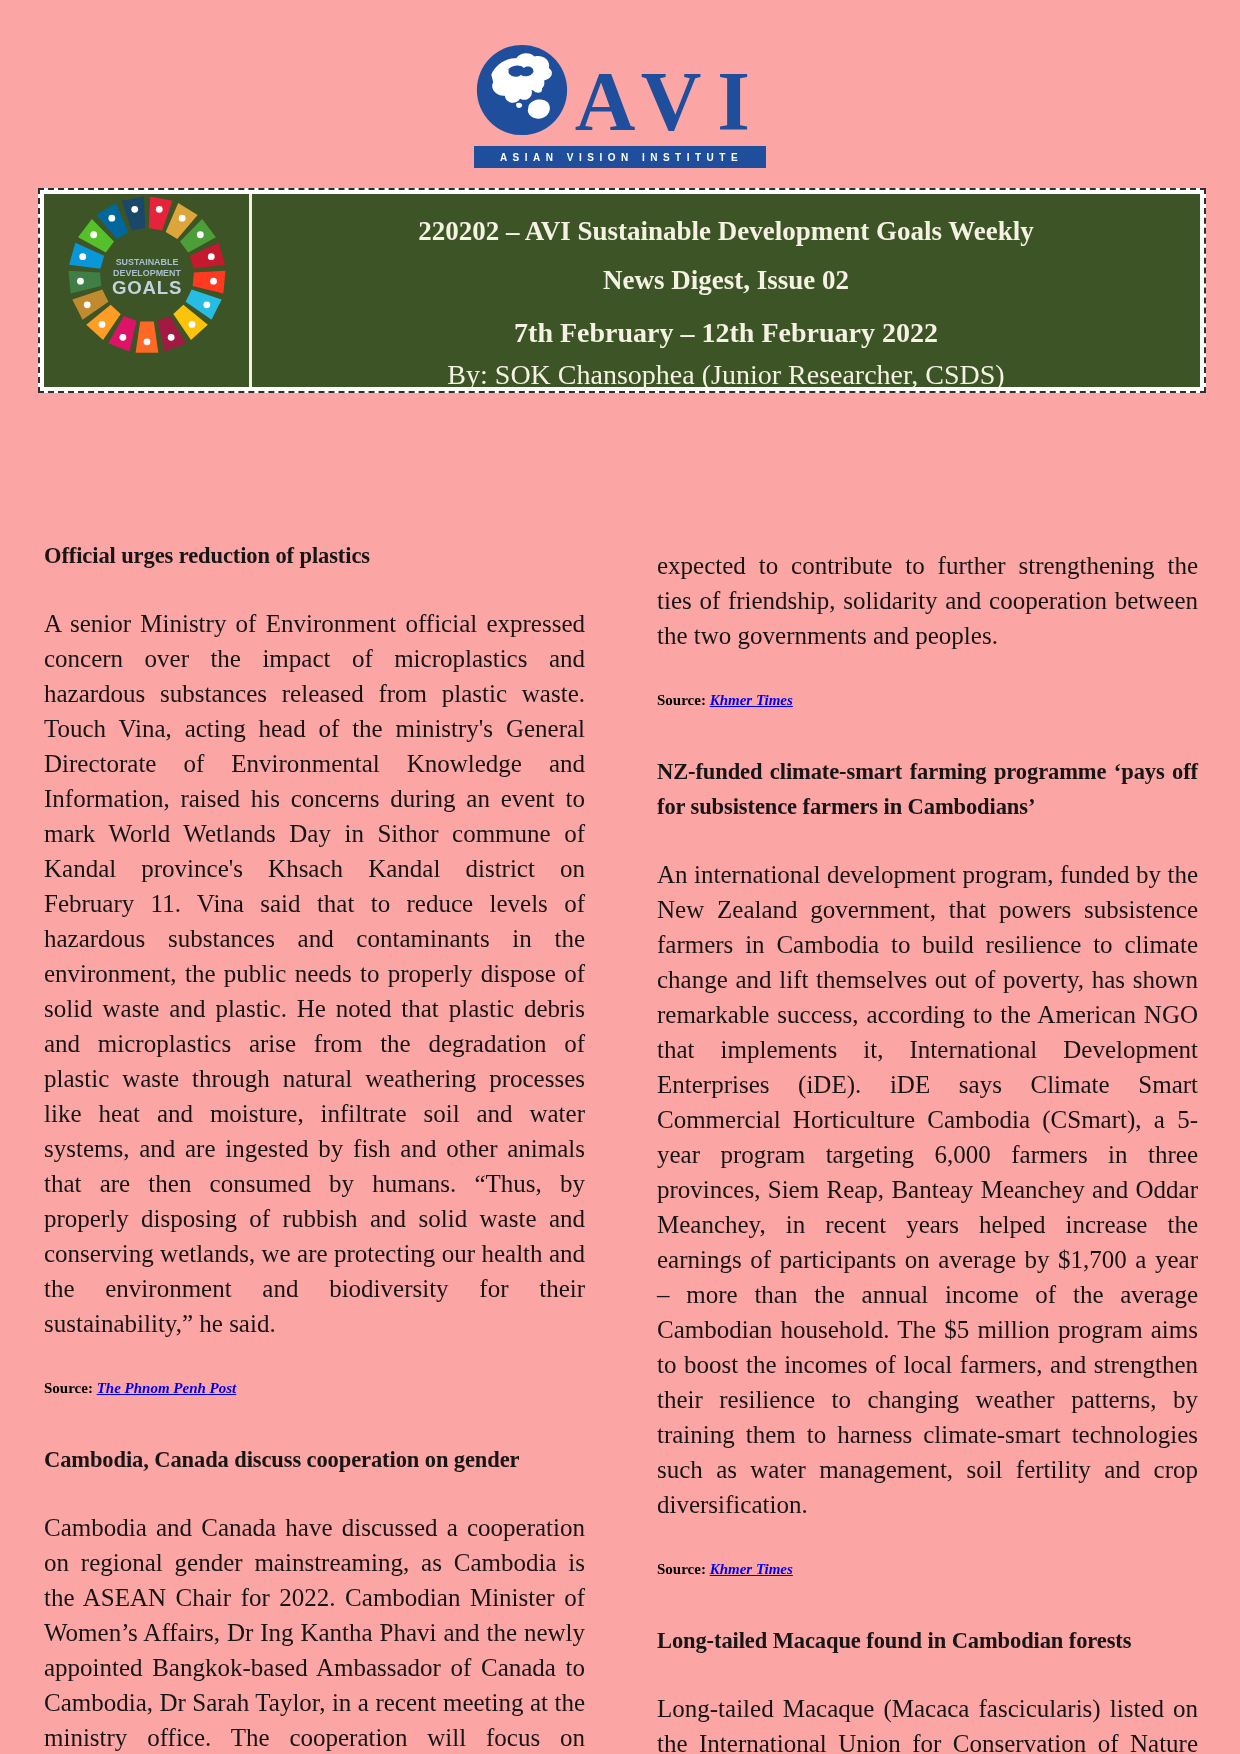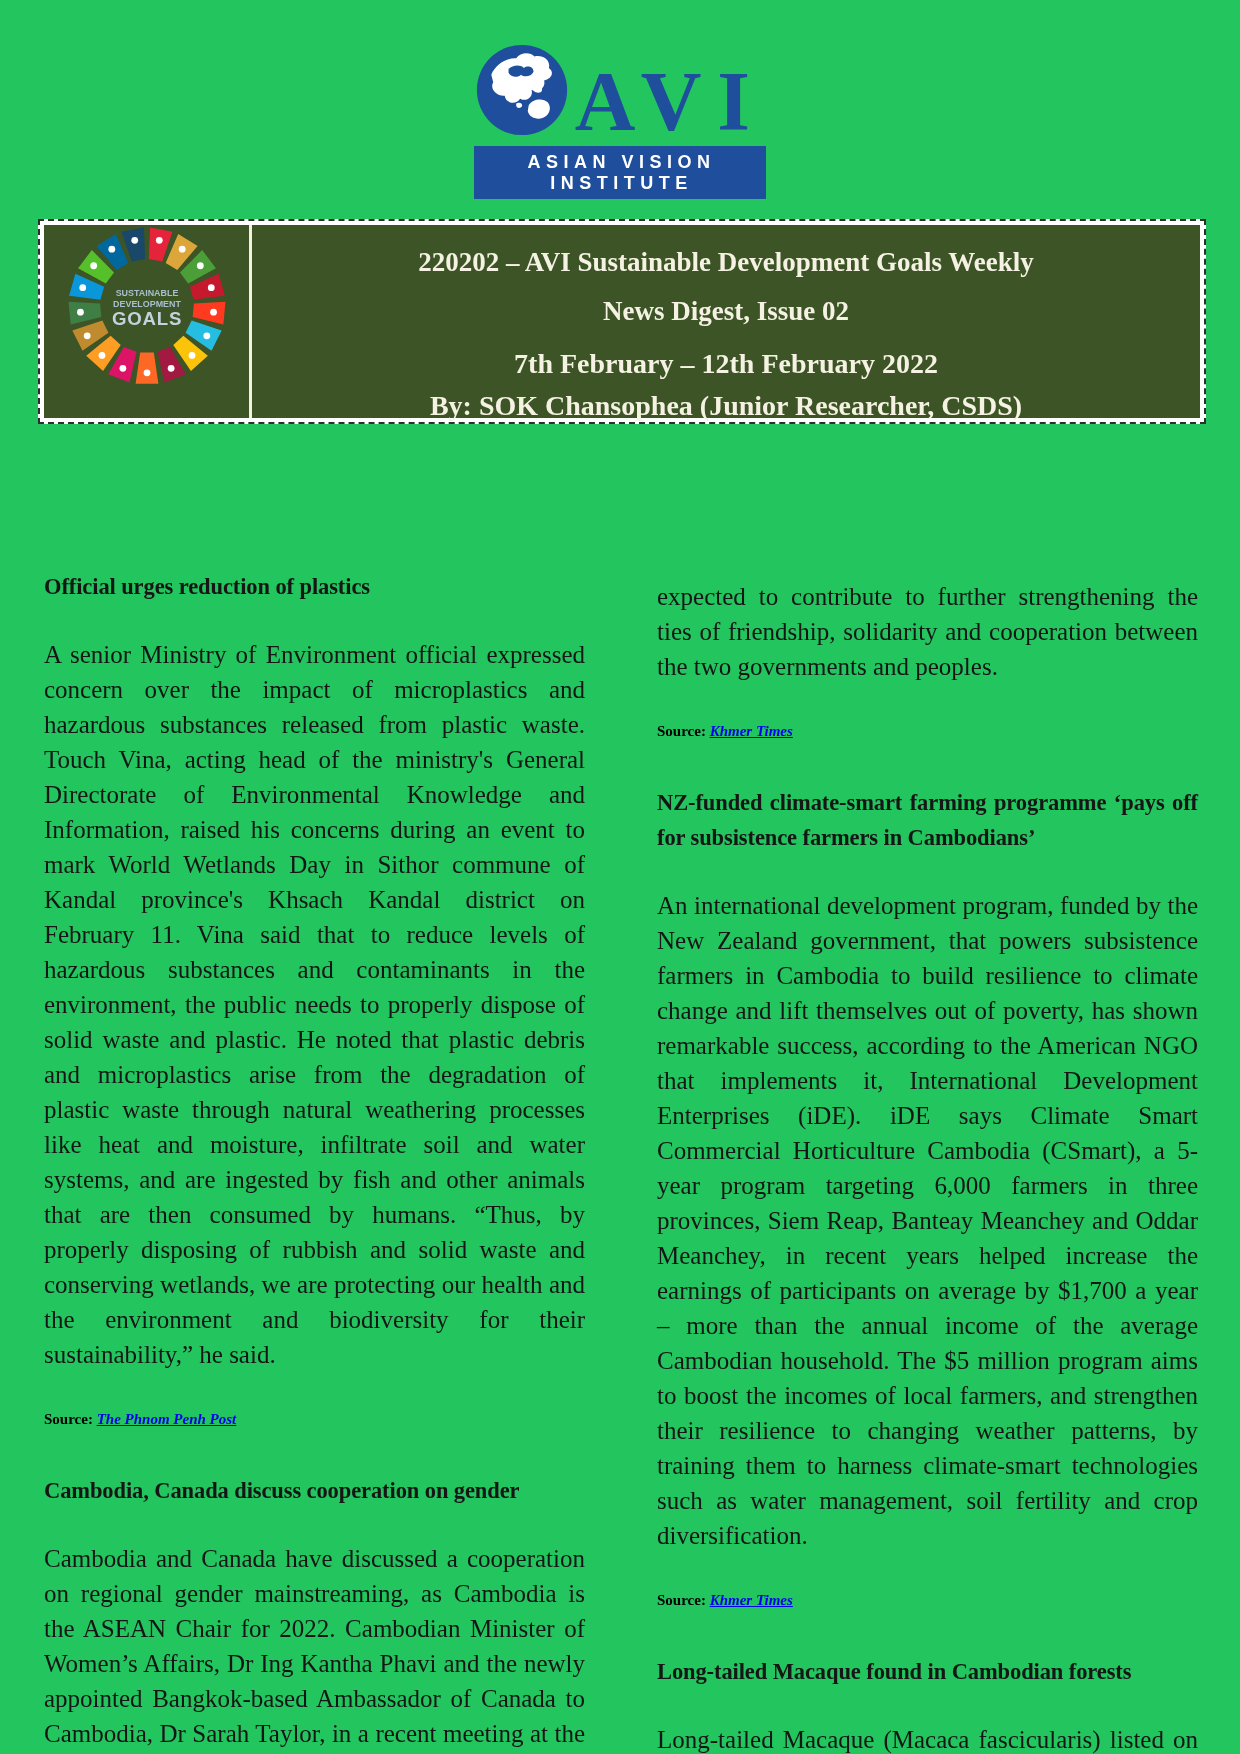--- a/index.html
+++ b/index.html
@@ -5,21 +5,21 @@
   * { margin: 0; padding: 0; box-sizing: border-box; }
   html, body { background: #ffffff; }
   body {
     width: 1240px;
     height: 1754px;
     font-family: "Liberation Serif", "DejaVu Serif", serif;
     color: #161616;
     position: relative;
     overflow: hidden;
   }
-  .page { width: 1240px; height: 1754px; background: #22c55e; }
+  .page { width: 1240px; height: 1754px; background: #fca5a5; }
 
   
   .avi-header {
     padding-top: 30px;
     display: flex;
     justify-content: center;
   }
   .avi-logo-block { width: 292px; }
   .avi-logo-row {
     display: flex;
@@ -36,21 +36,21 @@
     letter-spacing: 16px;
     color: #1e4e9c;
     transform: translateY(6px);
   }
   .avi-bar {
     margin-top: 8px;
     background: #1e4e9c;
     color: #ffffff;
     font-family: "Liberation Sans", sans-serif;
     font-weight: bold;
-    font-size: 18px;
+    font-size: 10px;
     letter-spacing: 5.5px;
     text-align: center;
     padding: 6px 0 5px 3px;
   }
 
   
   .banner-wrap {
     margin: 20px 34px 0 38px;
     border: 2px dashed #2e2e2e;
     background: #ffffff;
@@ -89,21 +89,21 @@
   }
   .banner-date {
     font-size: 28px;
     font-weight: bold;
     line-height: 42px;
     margin-top: 7px;
     white-space: nowrap;
   }
   .banner-byline {
     font-size: 28px;
-    font-weight: bold;
+    font-weight: normal;
     line-height: 42px;
     white-space: nowrap;
   }
 
   
   .columns {
     display: flex;
     margin: 145px 42px 0 44px;
     gap: 72px;
   }

